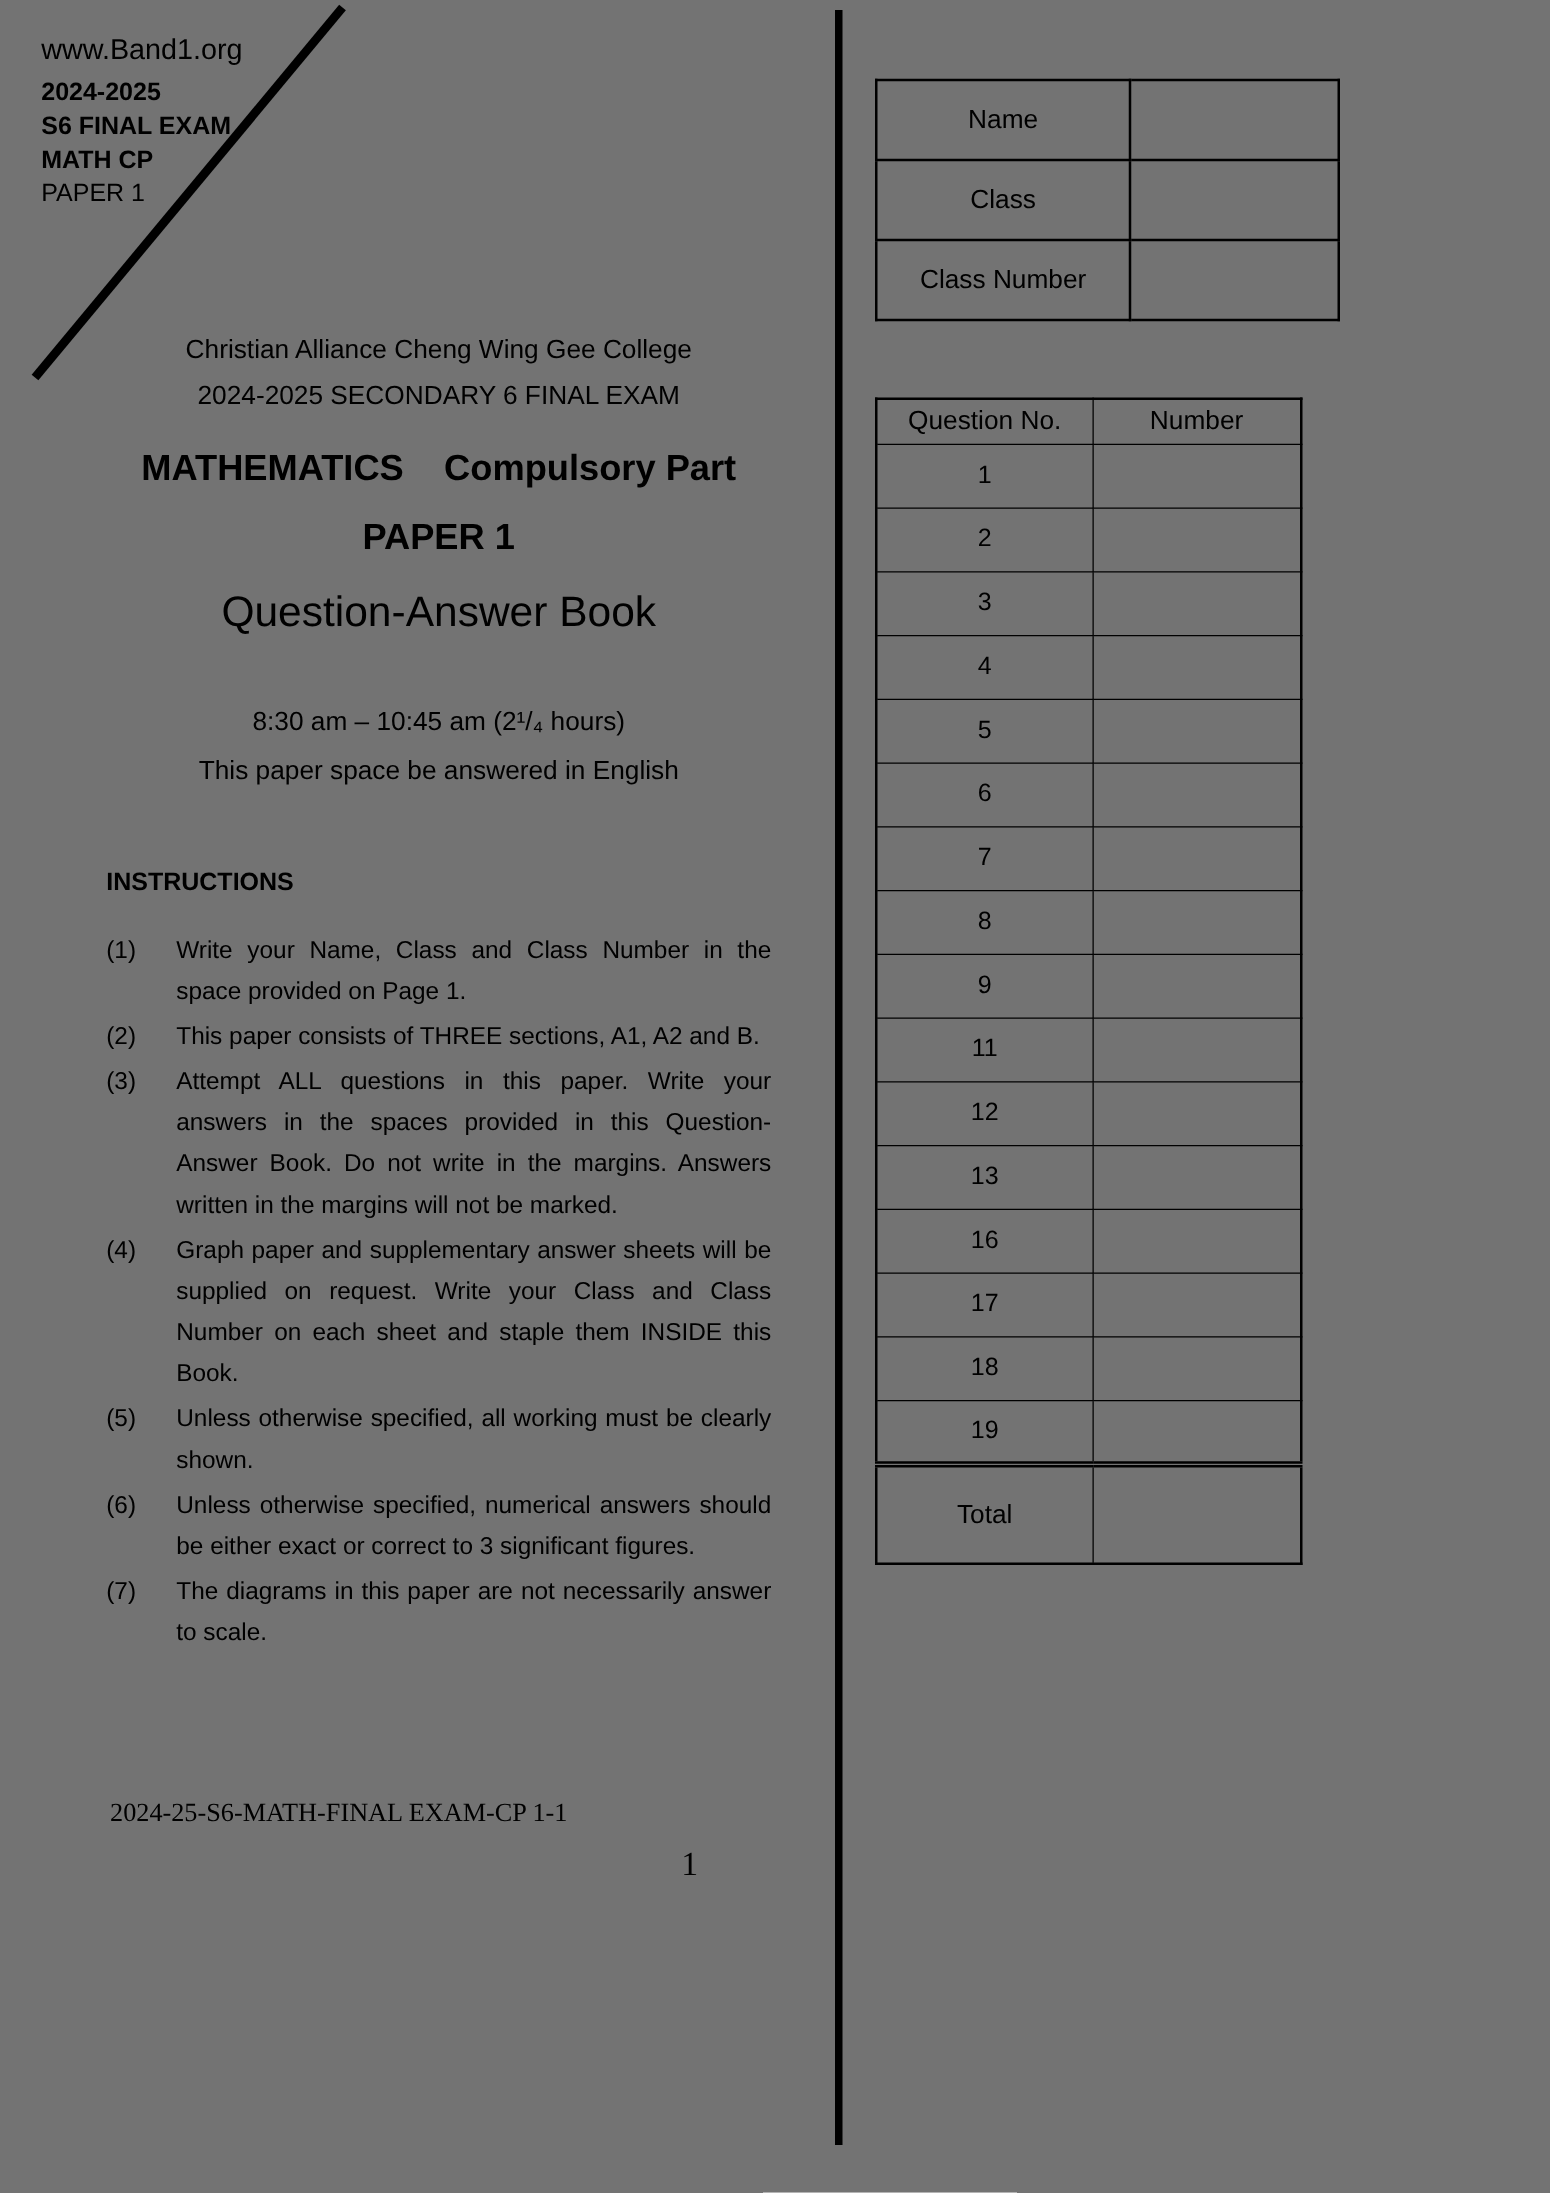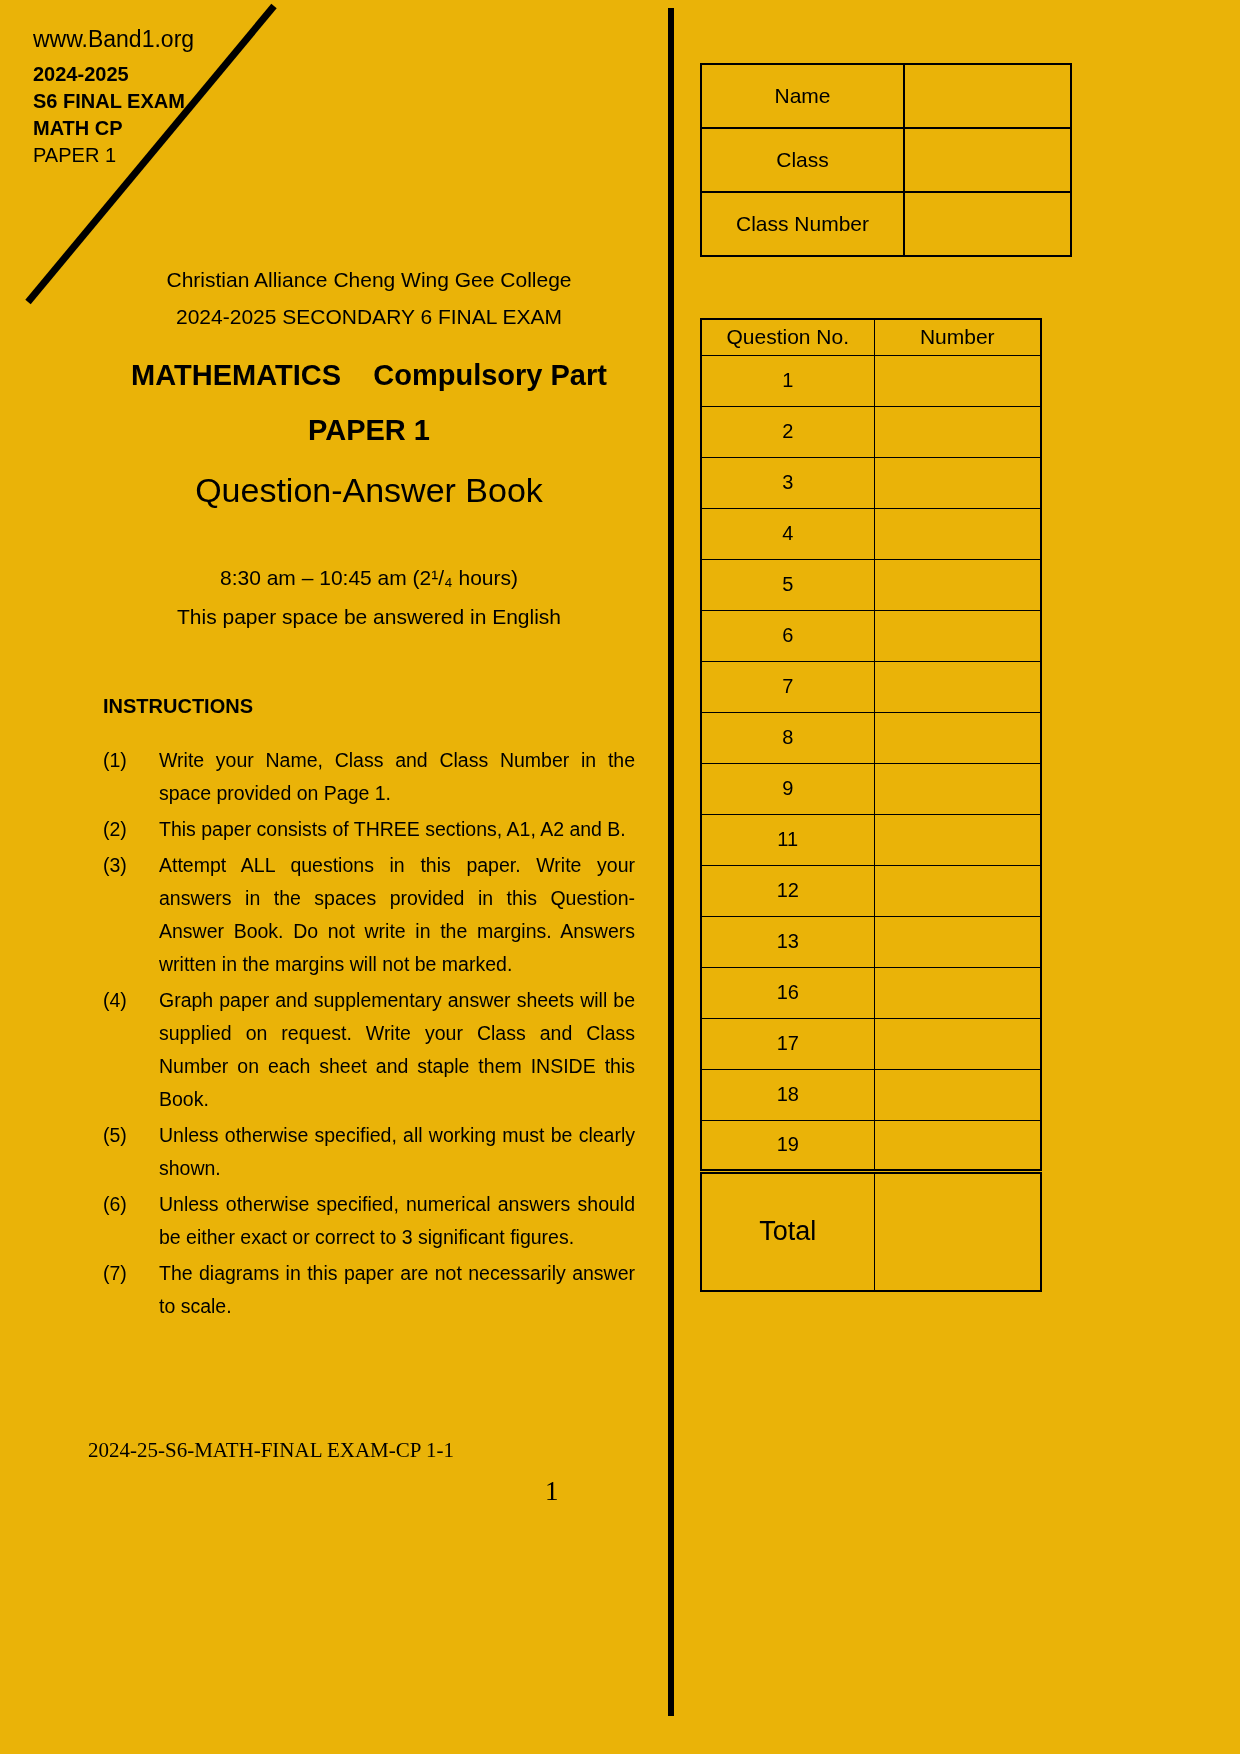--- a/index.html
+++ b/index.html
@@ -1,38 +1,38 @@
 <!DOCTYPE html>
 <html><head>
 <meta charset="utf-8">
 <style>
   * { margin:0; padding:0; box-sizing:border-box; }
   html,body { background:#e8e8e8; }
   .page {
     position:relative;
     width:1240px; height:1754px;
     margin:0 auto;
-    background:#eab308;
+    background:#737373;
     color:#000;
     font-family:"Liberation Sans", sans-serif;
     overflow:hidden;
   }
 
   
   .corner { position:absolute; left:33px; top:26px; z-index:2; }
   .corner .site { font-size:23px; margin-bottom:8px; }
   .corner .bline { font-size:20px; font-weight:bold; line-height:27px; }
   .corner .pline { font-size:20px; line-height:27px; }
   .diag { position:absolute; left:0; top:0; z-index:1; }
 
   
   .vdivider { position:absolute; left:668px; top:8px; width:6px; height:1708px; background:#000; }
 
   
-  .main { position:absolute; left:103px; top:268px; width:532px; }
+  .main { position:absolute; left:85px; top:268px; width:532px; }
   .center { text-align:center; }
   .school   { font-size:21px; margin-bottom:13px; }
   .examline { font-size:21px; margin-bottom:30px; }
   .subject  { font-size:29px; font-weight:bold; white-space:pre; margin-bottom:22px; }
   .paperln  { font-size:29px; font-weight:bold; margin-bottom:24px; }
   .bookln   { font-size:34px; font-weight:normal; margin-bottom:56px; }
   .timeln   { font-size:21px; margin-bottom:15px; }
   .langln   { font-size:21px; margin-bottom:66px; }
   .instr-title { font-size:20px; font-weight:bold; margin-bottom:26px; }
   .instr-item { display:flex; margin-bottom:3px; }
@@ -44,21 +44,21 @@
   .info-table td { border:2px solid #000; height:64px; font-size:21px; }
   .info-table .lbl { width:203px; text-align:center; }
   .info-table .val { width:167px; }
 
   .marks-table { position:absolute; left:700px; top:318px; border-collapse:collapse; table-layout:fixed; border:2px solid #000; }
   .marks-table td { border:1.5px solid #000; font-size:20px; }
   .marks-table .hcell { height:36px; text-align:center; font-size:21px; }
   .marks-table .qno { width:173px; text-align:center; height:51px; }
   .marks-table .mk  { width:167px; }
   .marks-table tr.sep td { border-top:5px double #000; }
-  .marks-table .total-row td { height:120px; font-size:27px; }
+  .marks-table .total-row td { height:80px; font-size:21px; }
 
   
   .footer-code { position:absolute; left:88px; top:1438px; font-family:"Liberation Serif", serif; font-size:21px; }
   .page-number { position:absolute; left:545px; top:1476px; font-family:"Liberation Serif", serif; font-size:27px; }
 </style>
 </head>
 <body>
 
 <div class="page">
 

